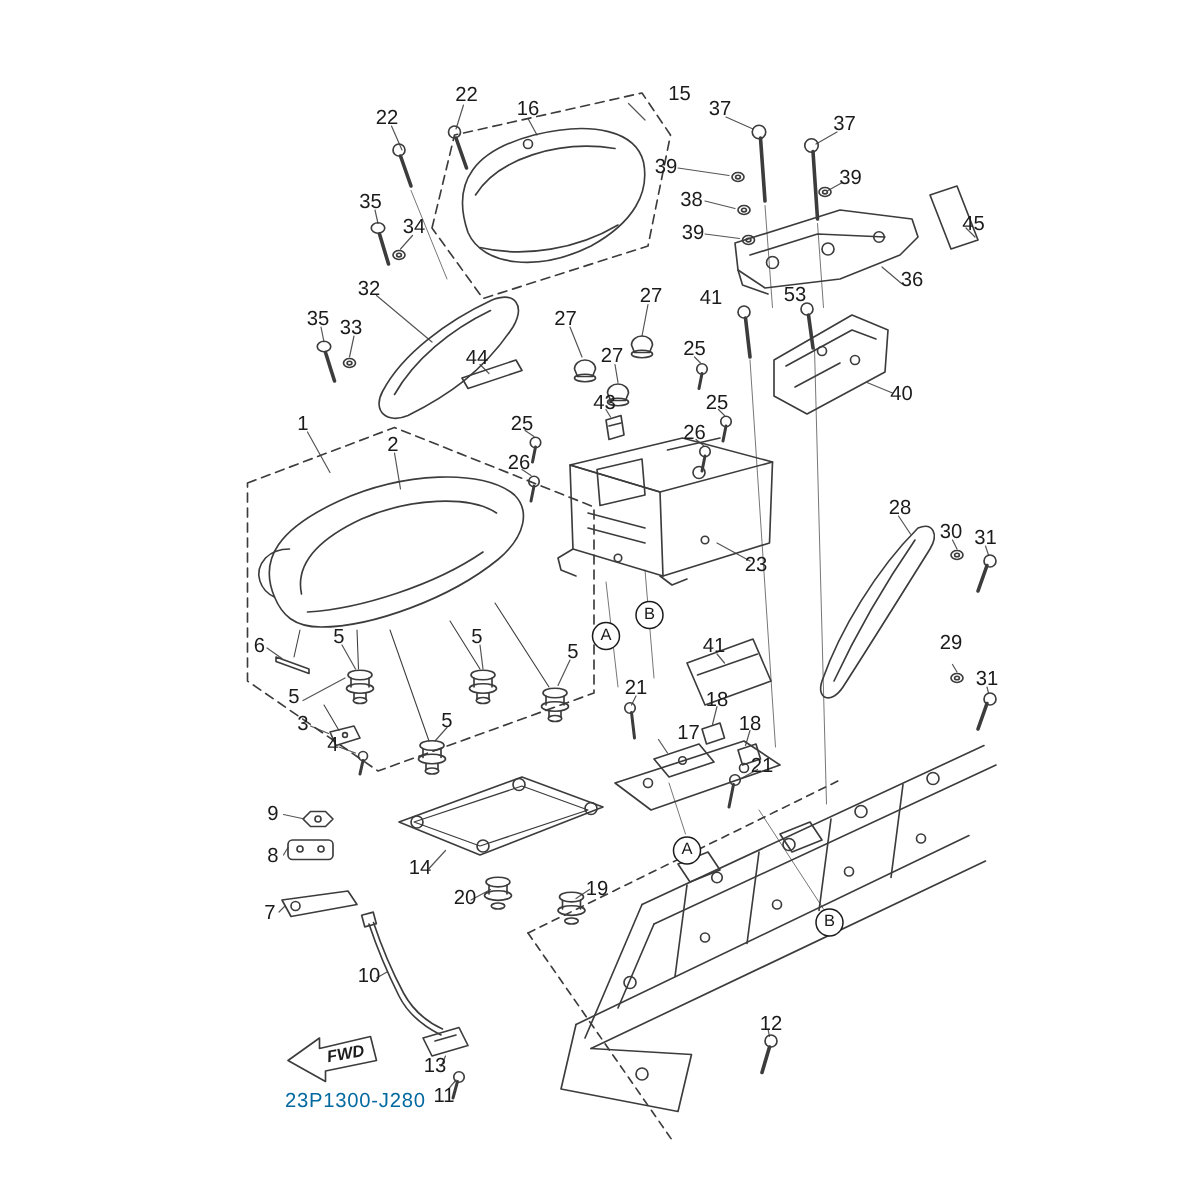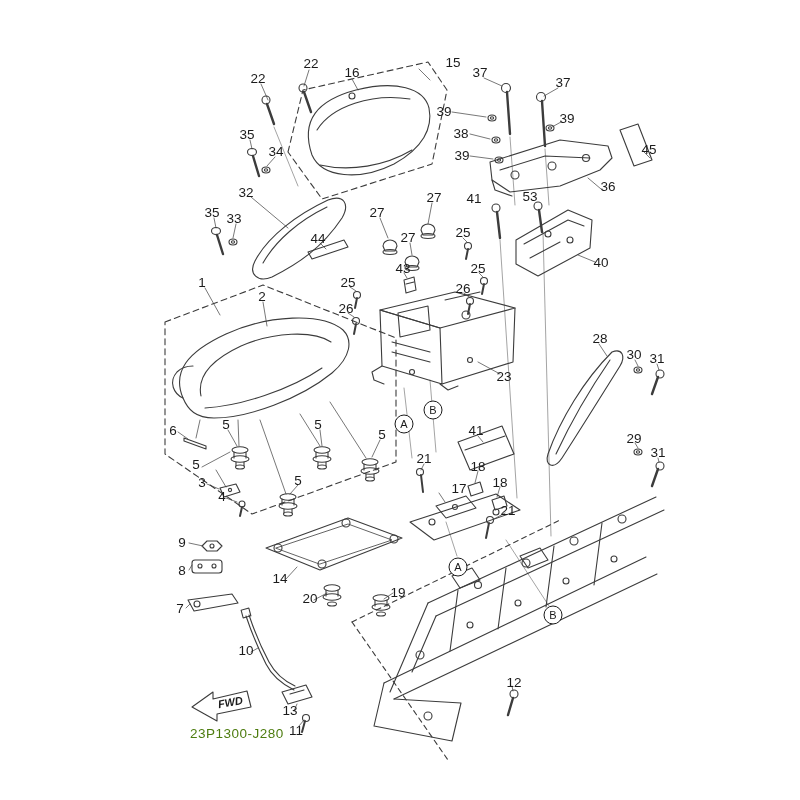--- a/index.html
+++ b/index.html
@@ -5,21 +5,21 @@
   html,body{margin:0;padding:0;background:#fff;}
   .canvas{position:relative;width:800px;height:800px;background:#fff;overflow:hidden;
           font-family:"Liberation Sans",sans-serif;}
   svg.art{position:absolute;left:0;top:0;}
   #callout-layer{position:absolute;left:0;top:0;width:800px;height:800px;pointer-events:none;}
   .callout{position:absolute;transform:translate(-50%,-50%);font-size:13.5px;color:#1b1b1b;
            font-family:"Liberation Sans",sans-serif;white-space:nowrap;}
   .letter-marker{position:absolute;transform:translate(-50%,-50%);width:17px;height:17px;
            border:1.3px solid #1b1b1b;border-radius:50%;text-align:center;line-height:16px;
            font-size:11px;color:#1b1b1b;background:#fff;}
-  .diagram-code{position:absolute;left:190px;top:726px;font-size:13.5px;color:#4d7c0f;
+  .diagram-code{position:absolute;left:190px;top:726px;font-size:13.5px;color:#0369a1;
            letter-spacing:0.5px;}
 </style>
 </head>
 <body>
 
 <div class="canvas">
 
 <svg class="art" width="800" height="800" viewBox="0 0 800 800">
 <g stroke="#3c3c3c" fill="none" stroke-width="1.1" stroke-linecap="round" stroke-linejoin="round">
 
@@ -326,21 +326,21 @@
       <div class="callout" style="left: 262px; top: 296px;">2</div>
       <div class="callout" style="left: 504px; top: 376px;">23</div>
       <div class="callout" style="left: 600px; top: 338px;">28</div>
       <div class="callout" style="left: 634px; top: 354px;">30</div>
       <div class="callout" style="left: 657px; top: 358px;">31</div>
       <div class="callout" style="left: 476px; top: 430px;">41</div>
       <div class="callout" style="left: 173px; top: 430px;">6</div>
       <div class="callout" style="left: 226px; top: 424px;">5</div>
       <div class="callout" style="left: 318px; top: 424px;">5</div>
       <div class="callout" style="left: 382px; top: 434px;">5</div>
-      <div class="callout" style="left: 634px; top: 438px;">29</div>
+      <div class="callout" style="left: 634px; top: 428px;">29</div>
       <div class="callout" style="left: 658px; top: 452px;">31</div>
       <div class="callout" style="left: 196px; top: 464px;">5</div>
       <div class="callout" style="left: 424px; top: 458px;">21</div>
       <div class="callout" style="left: 478px; top: 466px;">18</div>
       <div class="callout" style="left: 202px; top: 482px;">3</div>
       <div class="callout" style="left: 298px; top: 480px;">5</div>
       <div class="callout" style="left: 438px; top: 488px; margin-left: 21px;">17</div>
       <div class="callout" style="left: 500px; top: 482px;">18</div>
       <div class="callout" style="left: 222px; top: 496px;">4</div>
       <div class="callout" style="left: 508px; top: 510px;">21</div>

